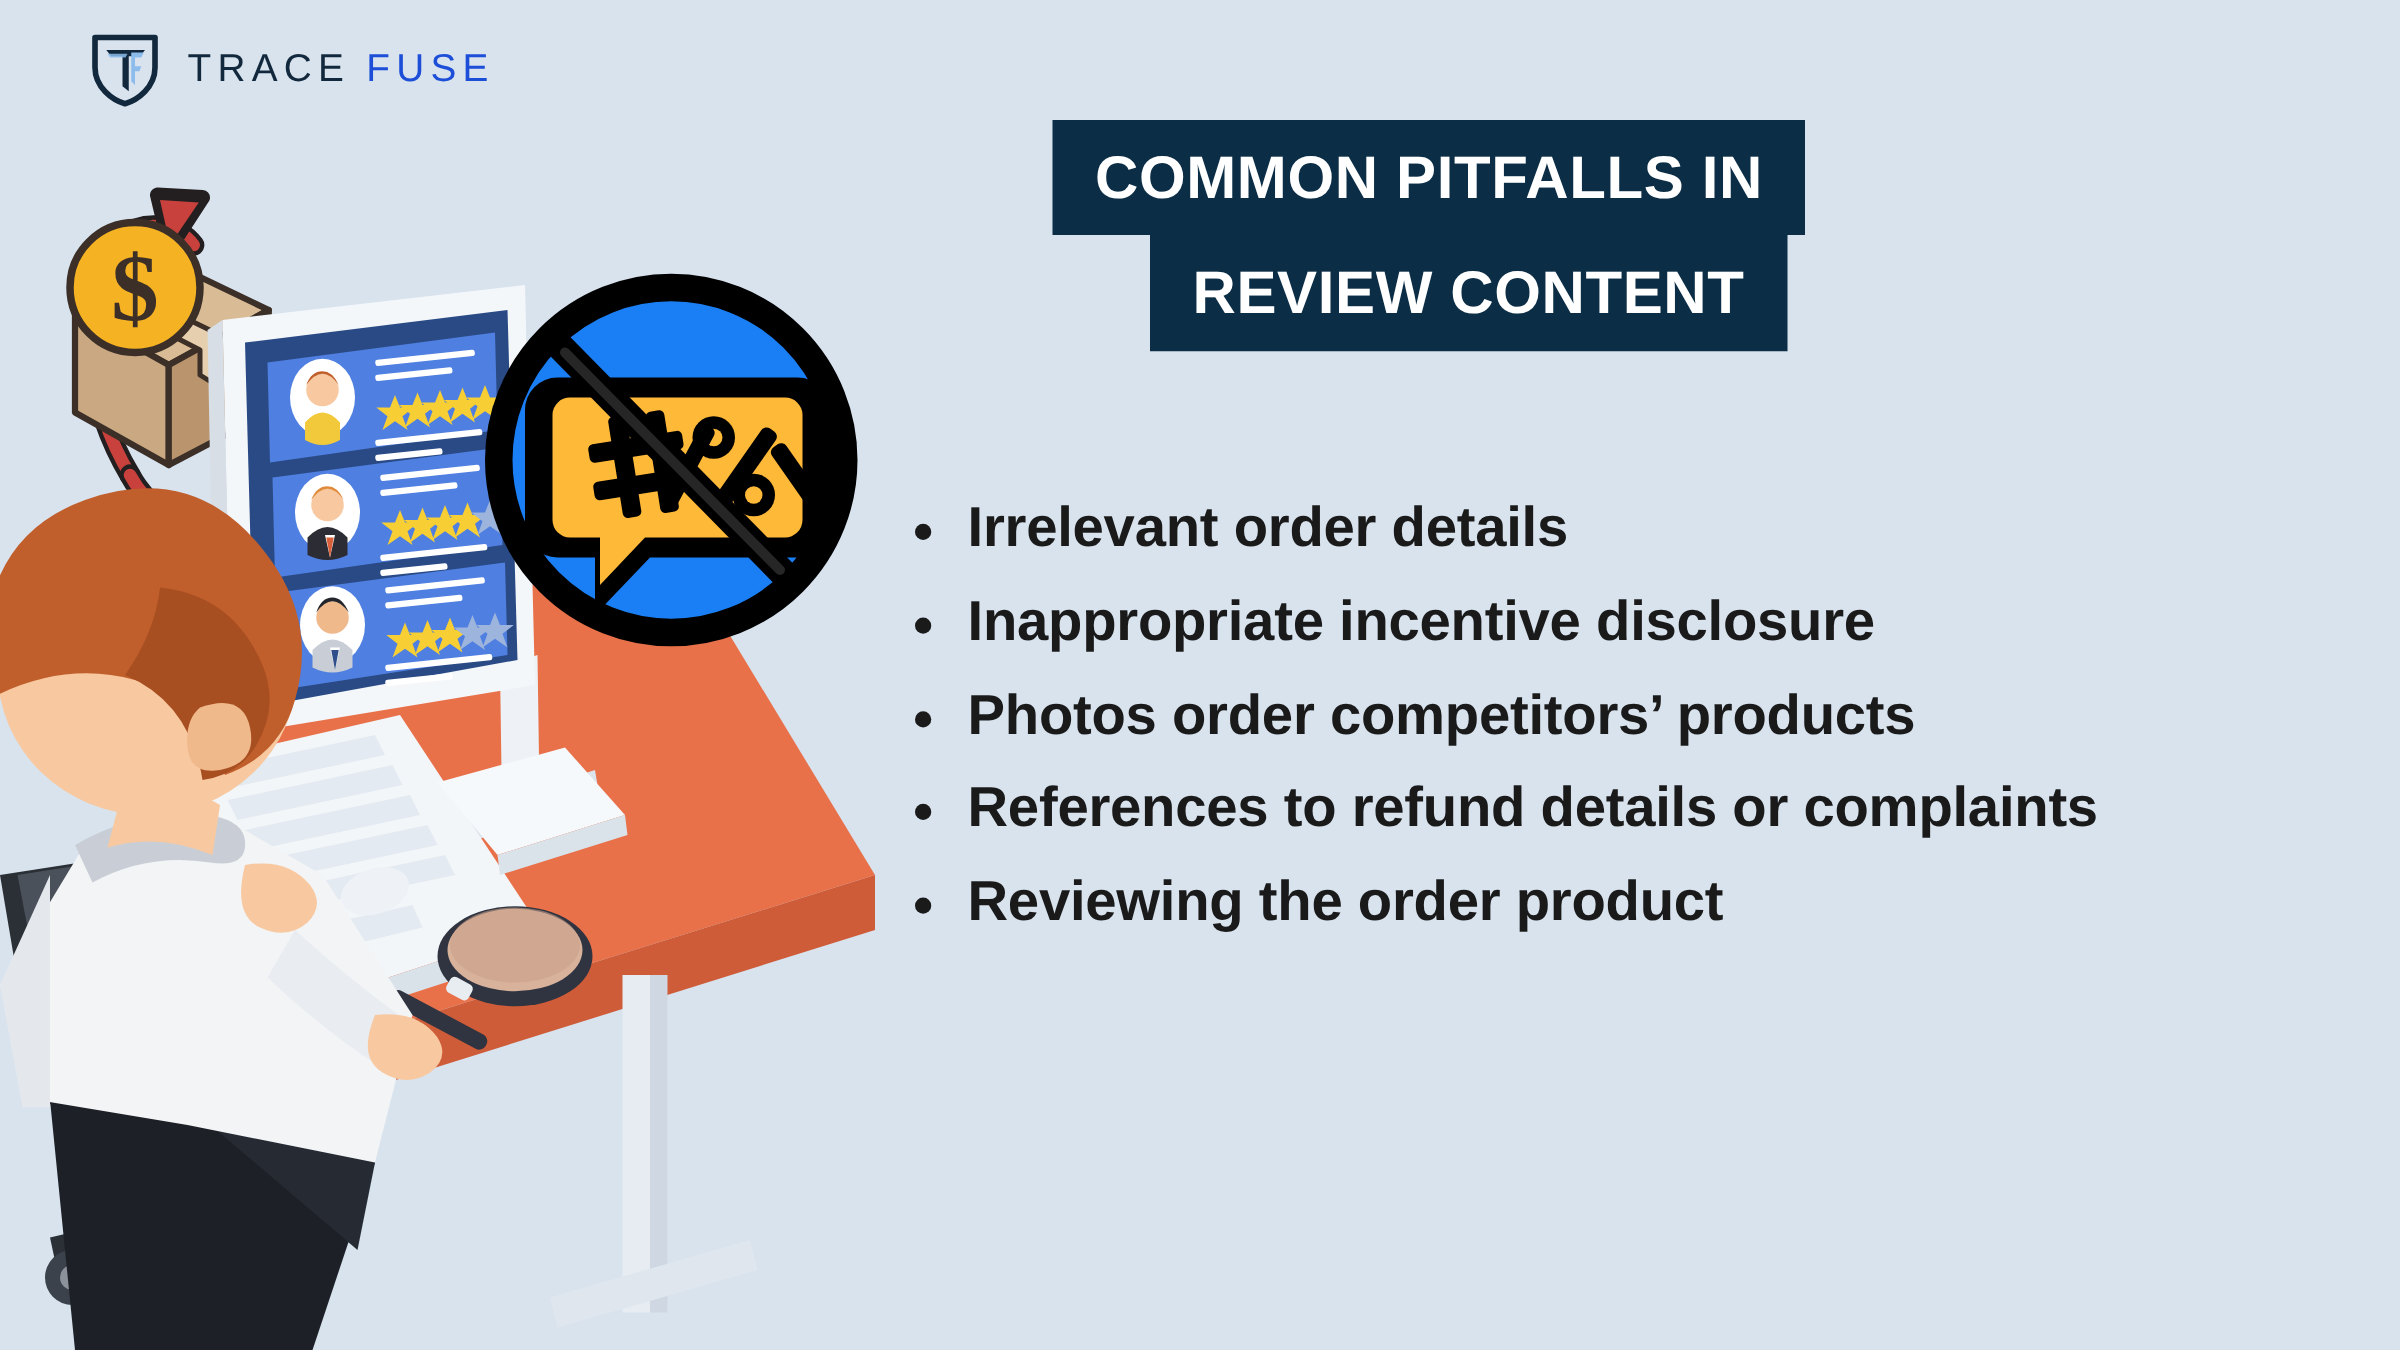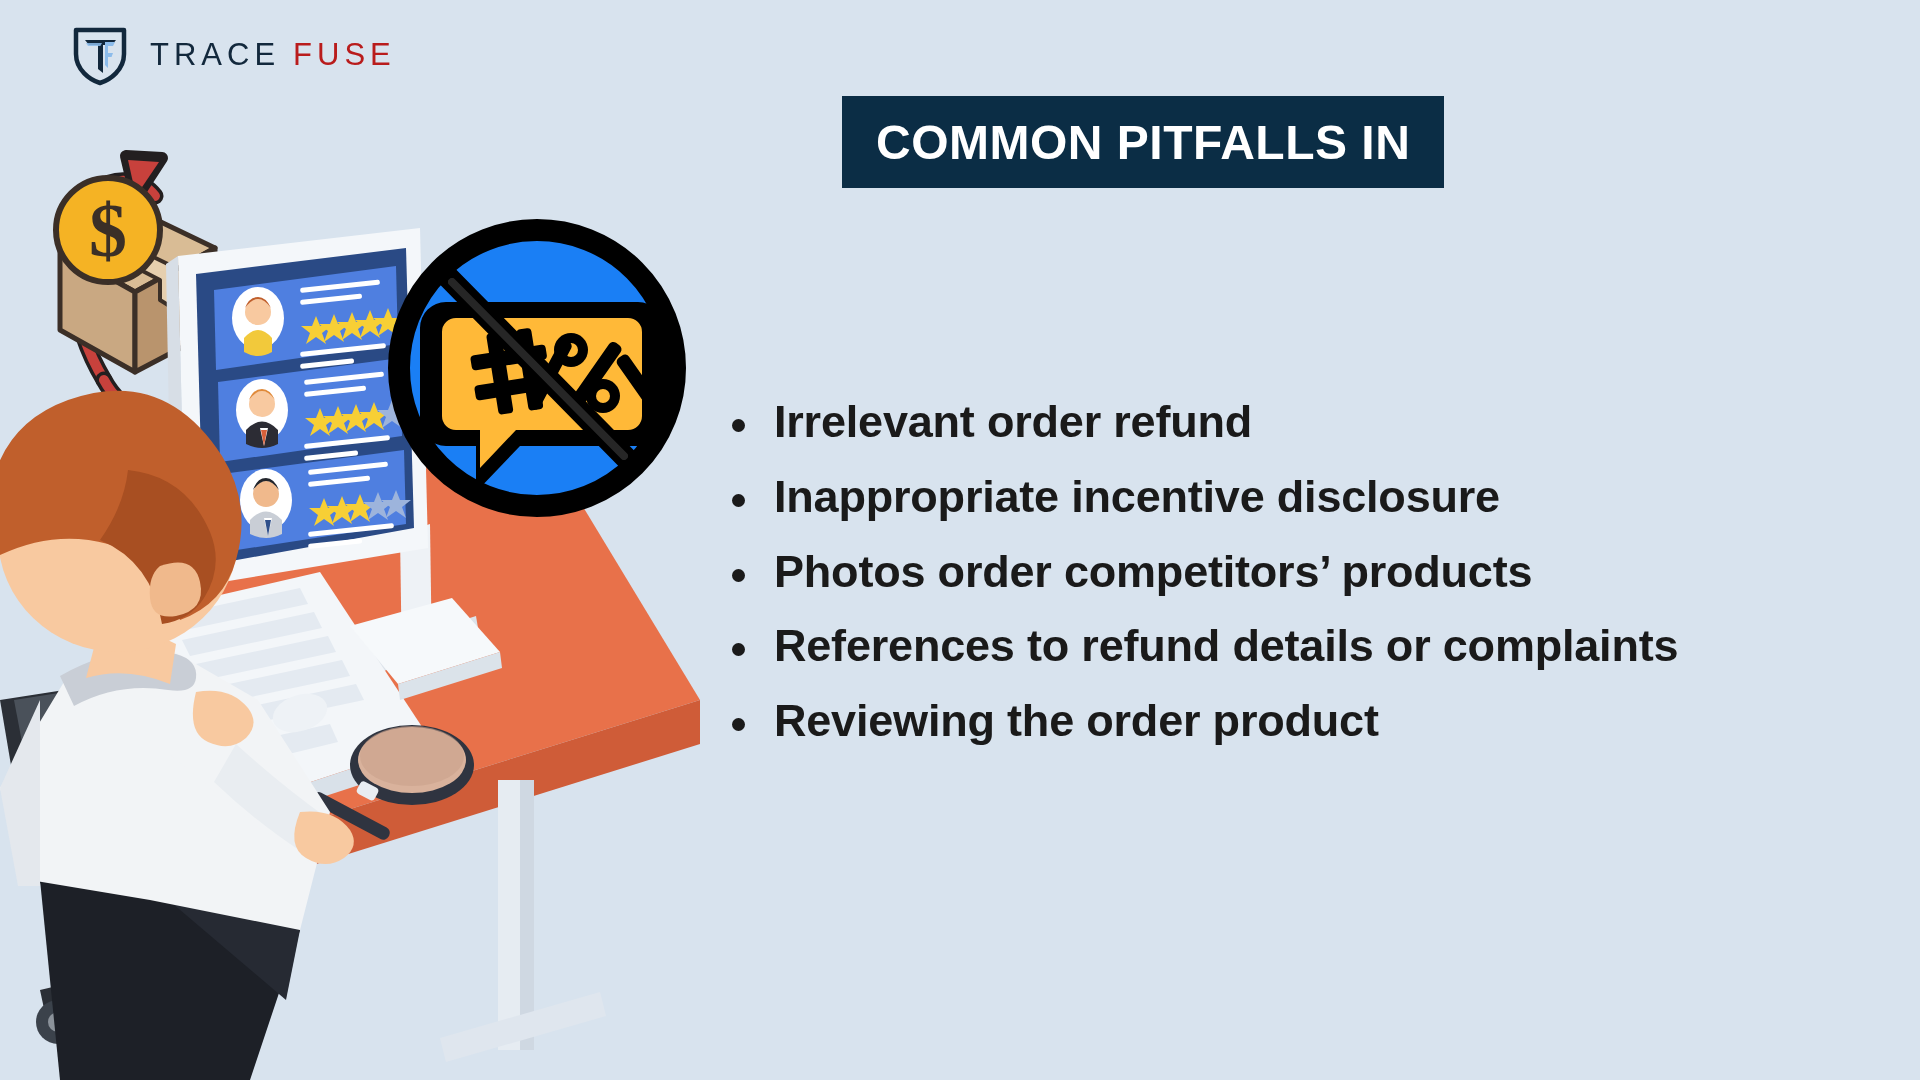--- a/index.html
+++ b/index.html
@@ -20,21 +20,21 @@
   .brand {
     position:absolute; left:72px; top:24px;
     display:flex; align-items:center; gap:22px;
   }
   .brand-mark { width:56px; height:62px; display:block; }
   .brand-word {
     display:flex; align-items:flex-end; gap:13px;
     font-size:31px; font-weight:400; letter-spacing:5px;
   }
   .brand-trace { color:#12283c; }
-  .brand-fuse  { color:#b91c1c; }
+  .brand-fuse  { color:#1d4ed8; }
 
   
   .title-wrap {
     position:absolute; left:842px; top:96px;
     display:flex; flex-direction:column; align-items:flex-start;
   }
   .title-bar {
     background:#0b2d45;
     color:#ffffff;
     font-weight:700;
@@ -91,24 +91,25 @@
       <path d="M14 19 H30 L28.4 22 H16 Z" fill="#8cbceb" opacity="0.85"></path>
     </svg>
     <div class="brand-word">
       <span class="brand-trace">TRACE</span>
       <span class="brand-fuse">FUSE</span>
     </div>
   </div>
 
   <div class="title-wrap">
     <div class="title-bar line1">COMMON PITFALLS IN</div>
+    <div class="title-bar line2">REVIEW CONTENT</div>
   </div>
 
   <ul class="bullets">
-    <li>Irrelevant order refund</li>
+    <li>Irrelevant order details</li>
     <li>Inappropriate incentive disclosure</li>
     <li>Photos order competitors’ products</li>
     <li>References to refund details or complaints</li>
     <li>Reviewing the order product</li>
   </ul>
 
   <div class="art">
     <svg width="700" height="1080" viewBox="0 0 700 1080">
 
       <g>

